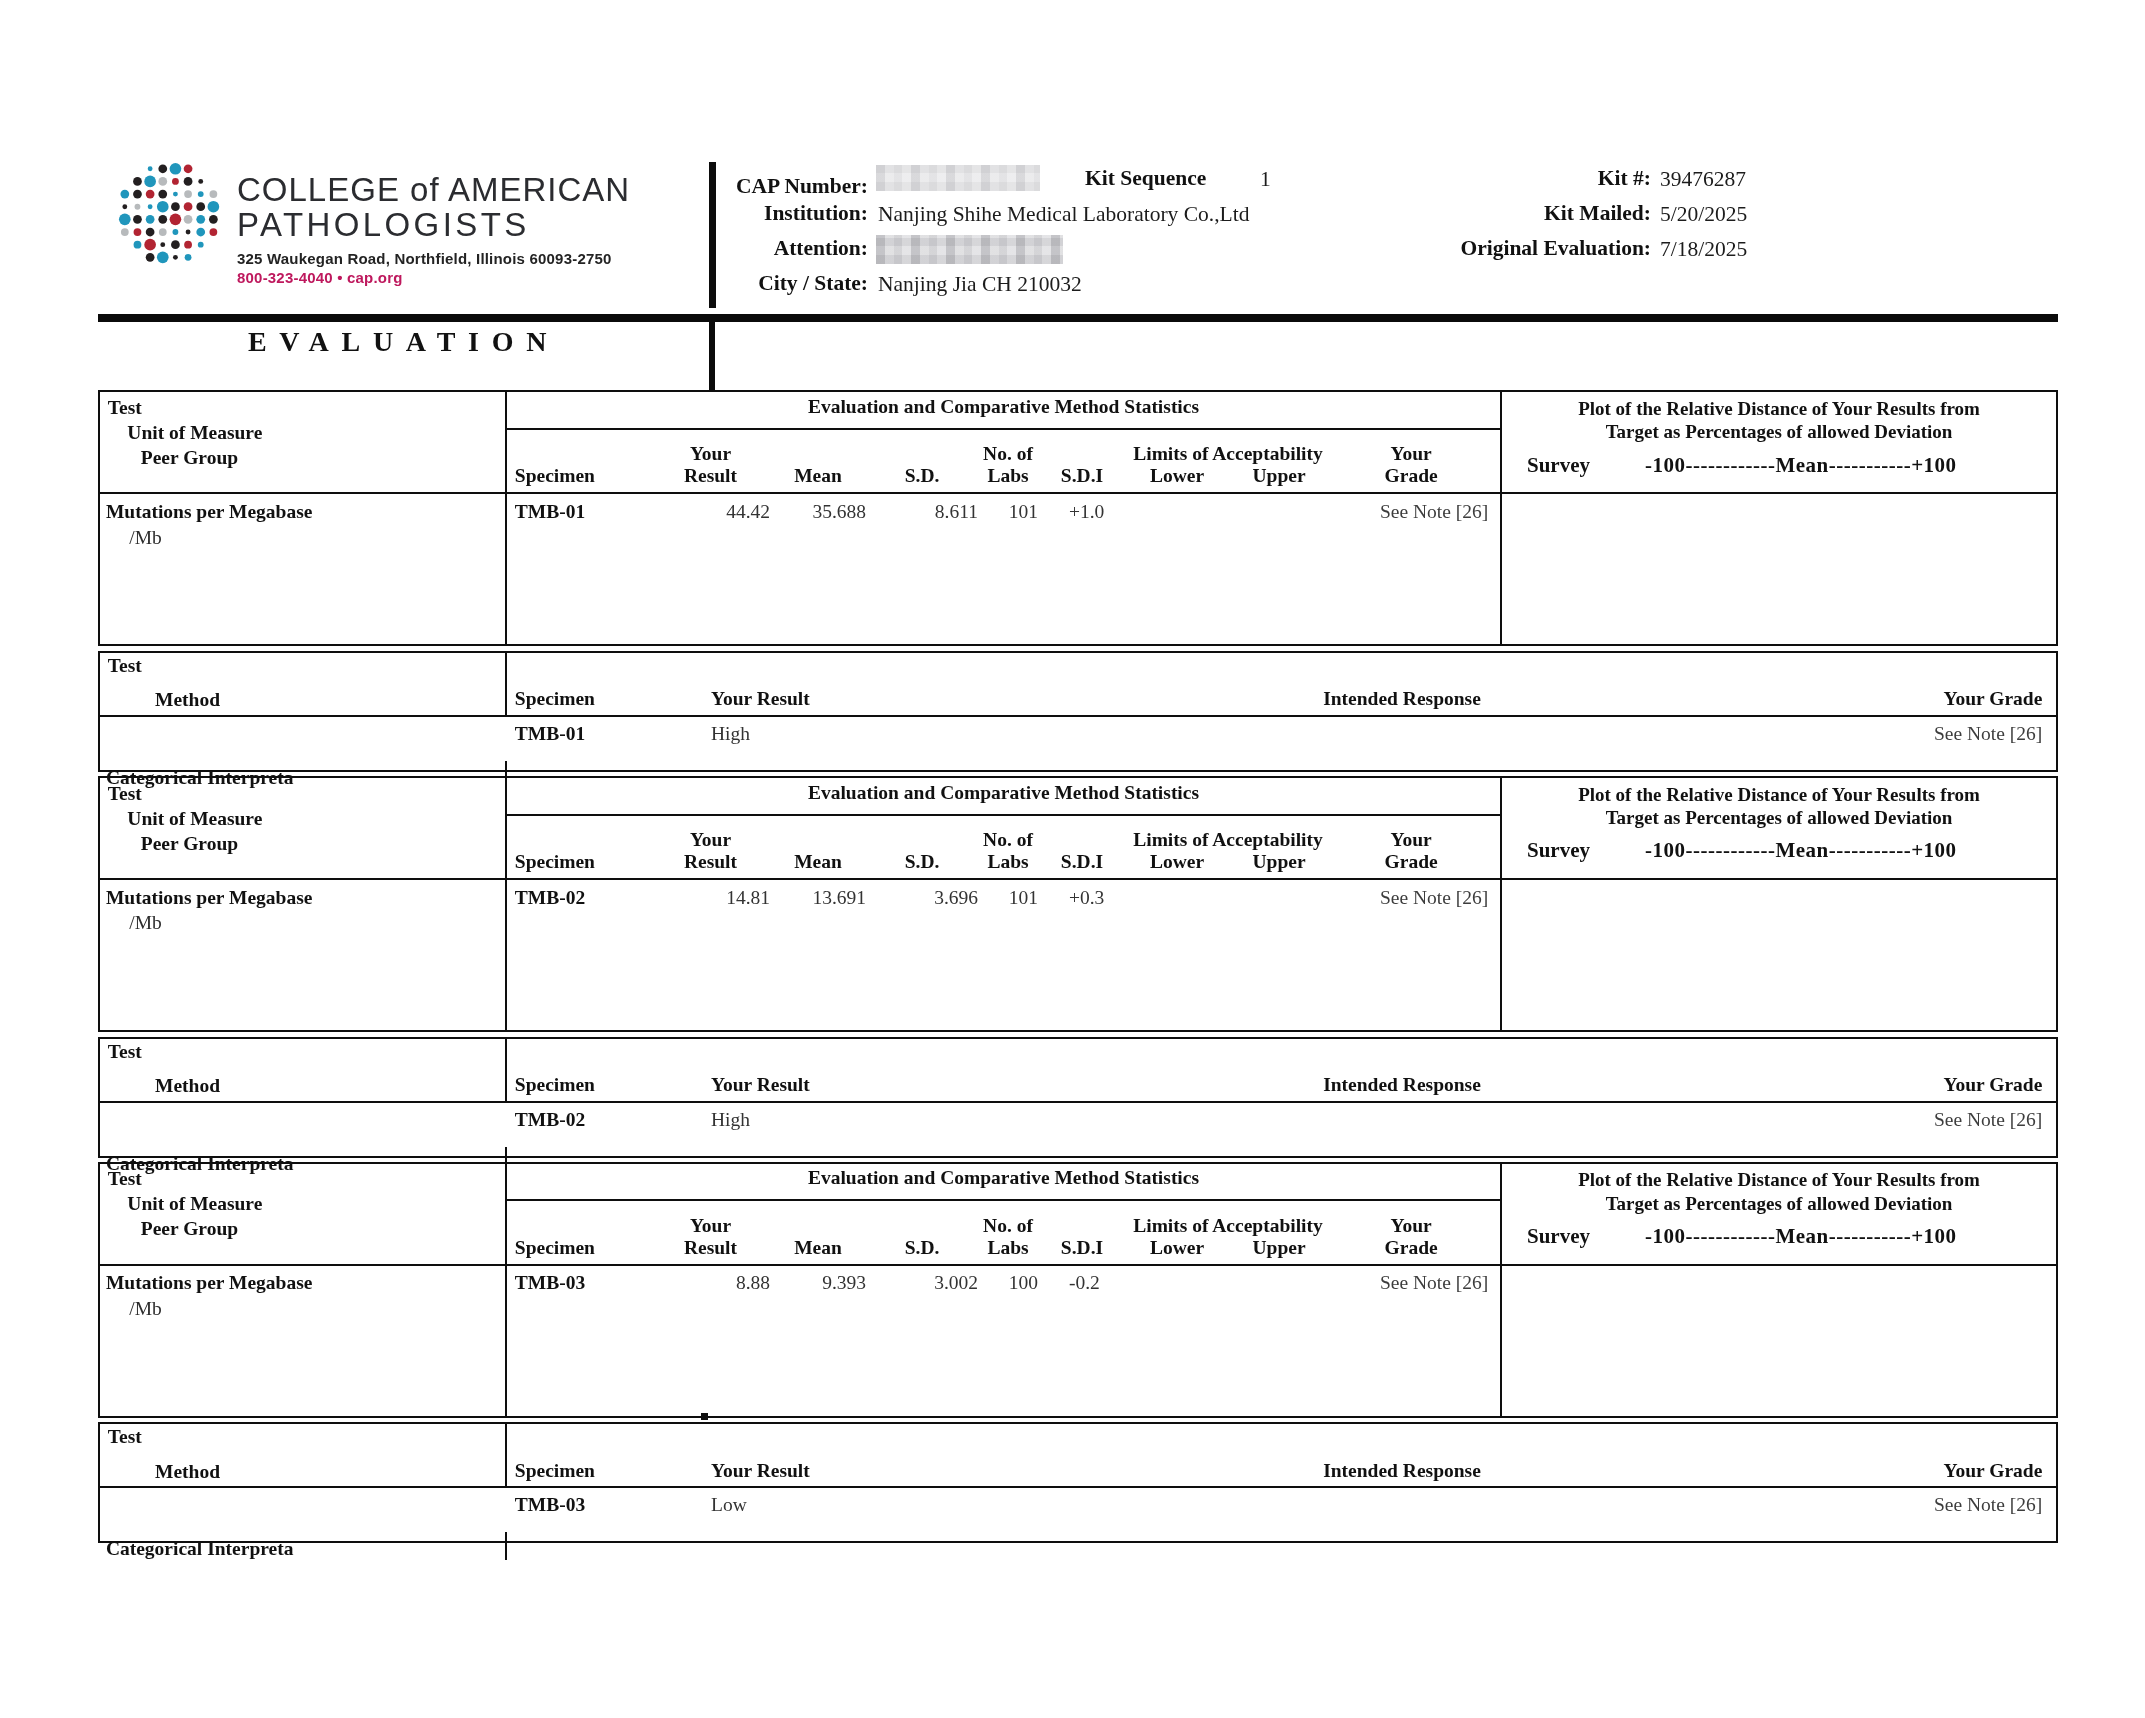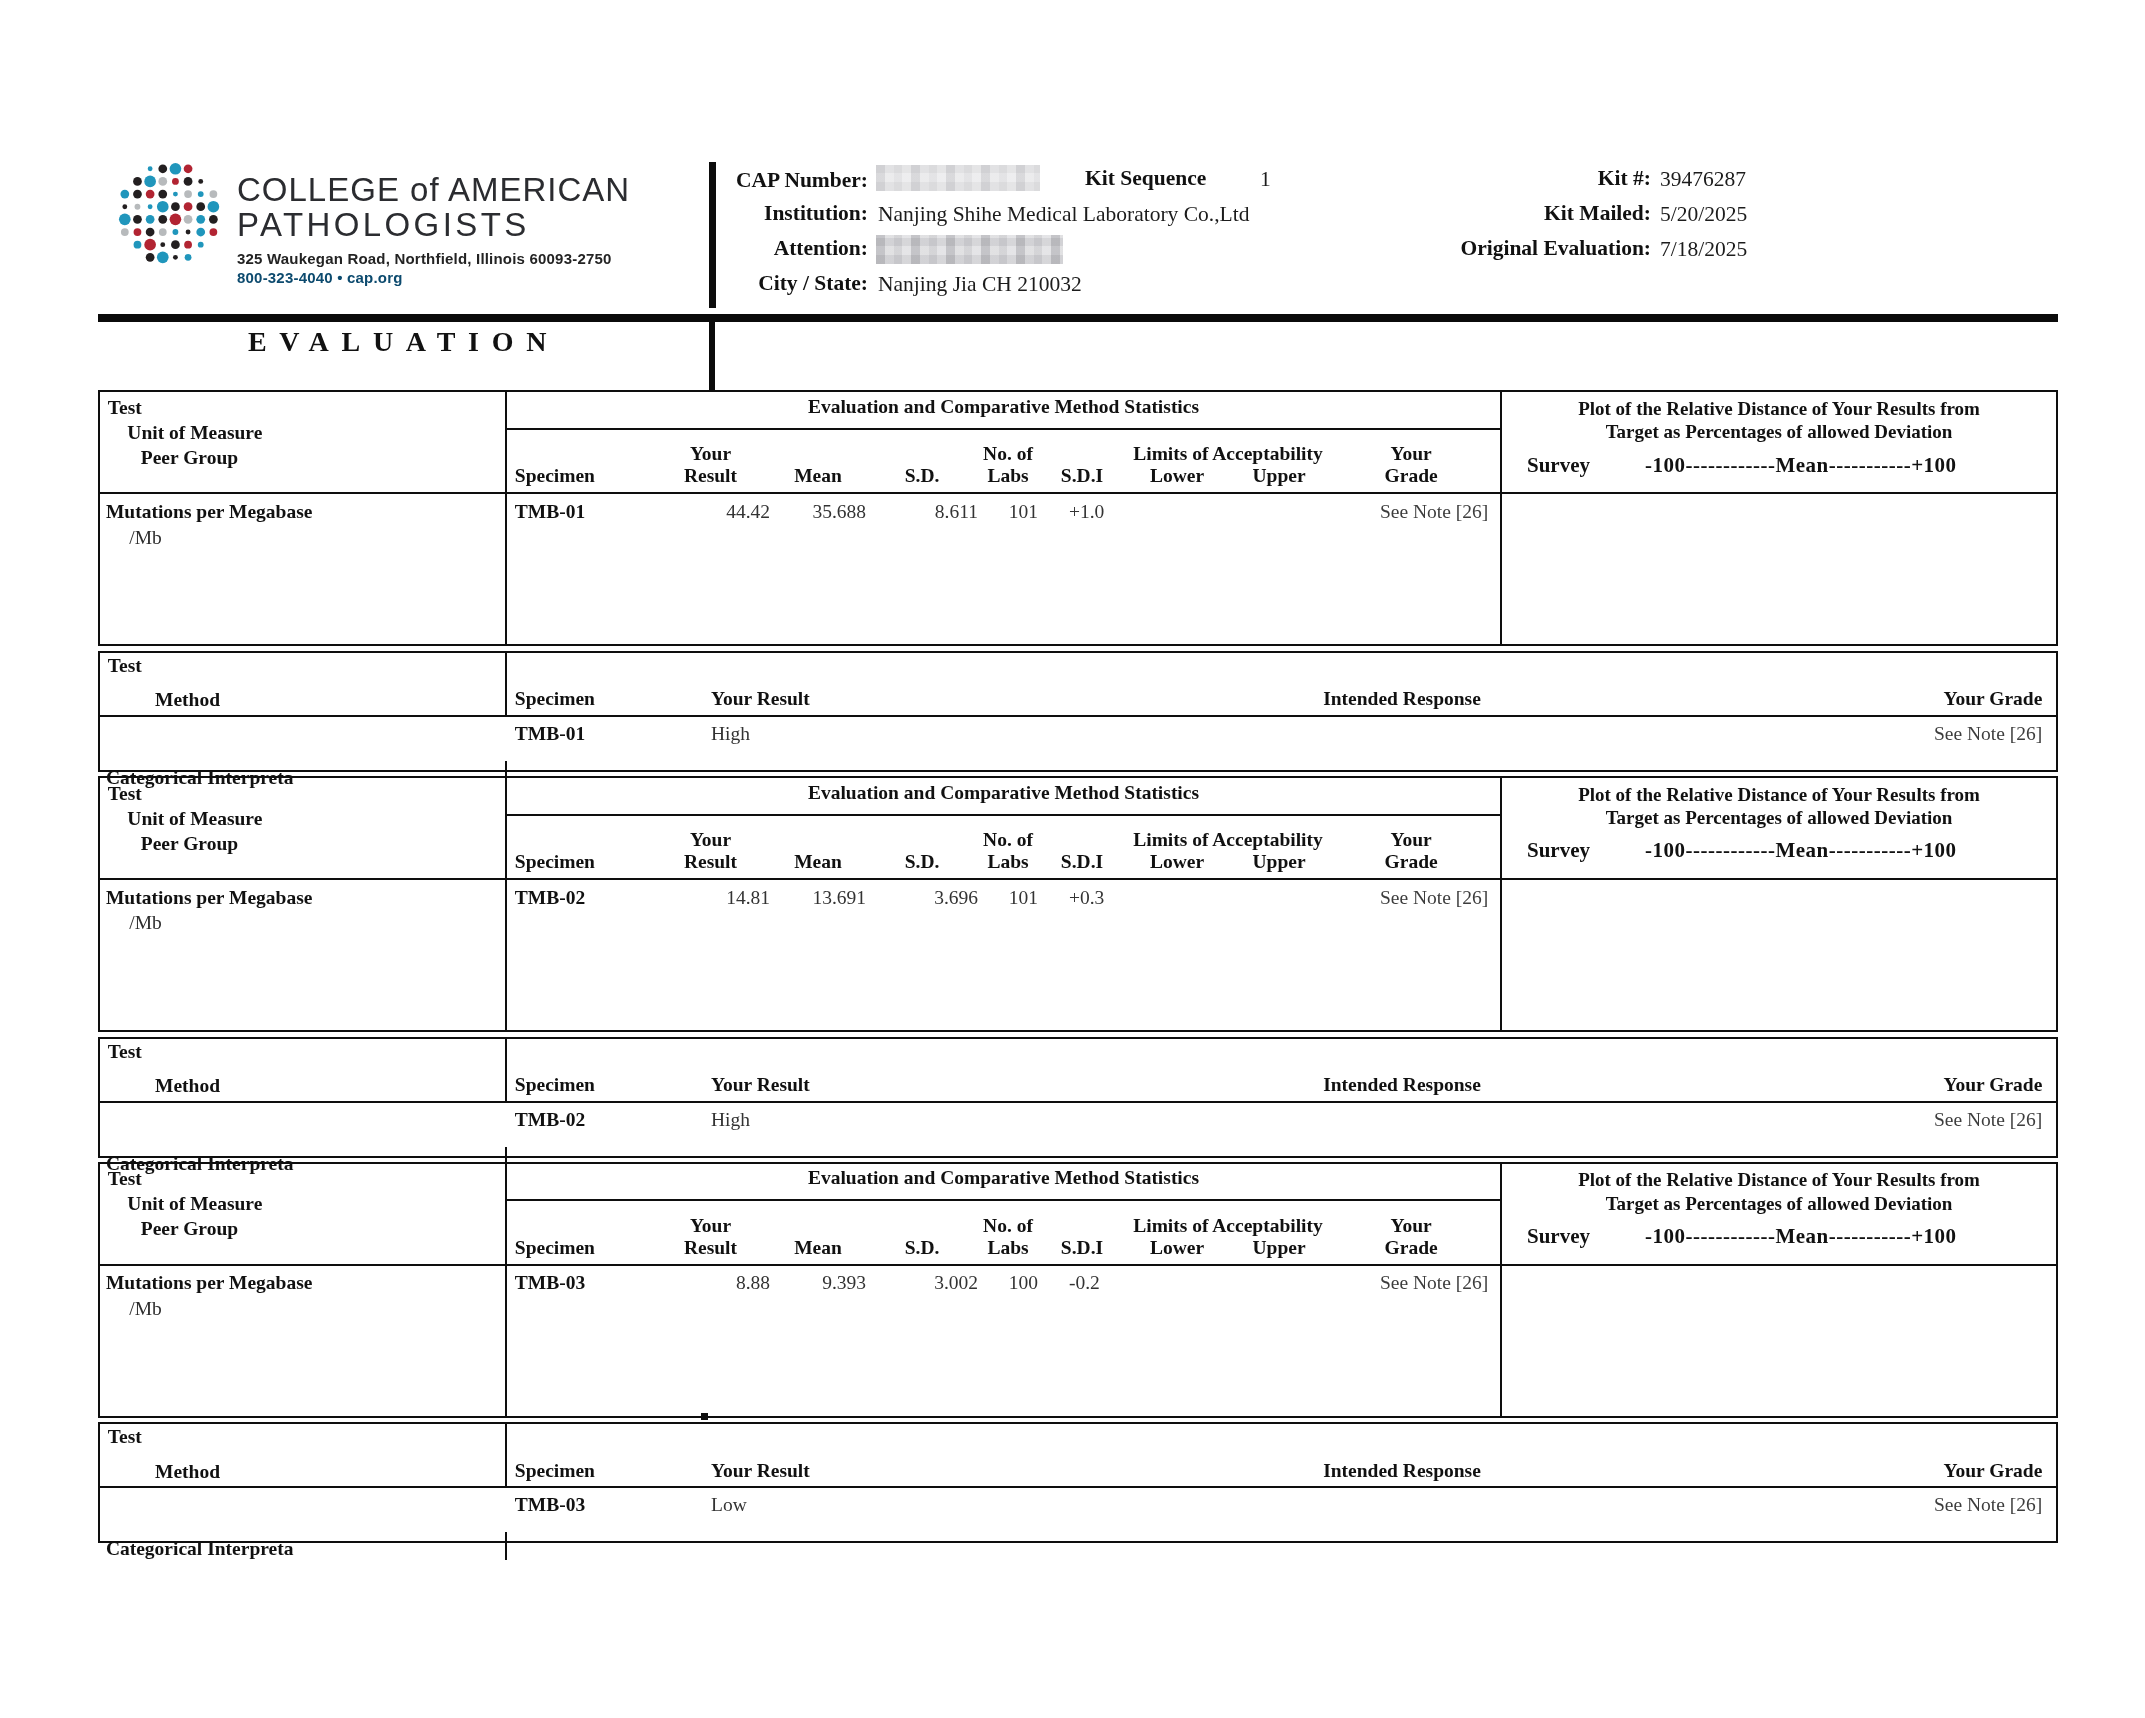--- a/index.html
+++ b/index.html
@@ -6,26 +6,26 @@
   .page{position:relative;width:2146px;height:1706px;background:#ffffff;overflow:hidden;
         font-family:"Liberation Serif","DejaVu Serif",serif;color:#111;}
 
   
   .logo-svg{position:absolute;left:115px;top:160px;}
   .lk{fill:#231f20}.lb{fill:#2096bc}.lr{fill:#b22432}.lg{fill:#b7babc}
   .brand{position:absolute;left:237px;top:172px;font-family:"Liberation Sans","DejaVu Sans",sans-serif;color:#2b2c30;}
   .brand-l1{font-size:33px;letter-spacing:1px;line-height:35px;}
   .brand-l2{font-size:33px;letter-spacing:3.4px;line-height:35px;}
   .brand-addr{font-size:15px;font-weight:bold;margin-top:7.8px;color:#232323;letter-spacing:0.2px;}
-  .brand-tel{font-size:15px;font-weight:bold;margin-top:2px;color:#0c4a6e;letter-spacing:0.2px;}
+  .brand-tel{font-size:15px;font-weight:bold;margin-top:2px;color:#be185d;letter-spacing:0.2px;}
   .hdr-vbar{position:absolute;left:709px;top:162px;width:6.8px;height:146px;background:#0c0c0c;}
 
   .info-label{position:absolute;font-size:21.5px;font-weight:bold;white-space:nowrap;}
   .info-value{position:absolute;font-size:21.5px;color:#1c1c1c;white-space:nowrap;}
-  .la-cap{right:1278px;top:168px;} .la-inst{right:1278px;top:201px;}
+  .la-cap{right:1278px;top:174px;} .la-inst{right:1278px;top:201px;}
   .la-attn{right:1278px;top:236px;} .la-city{right:1278px;top:271px;}
   .va-inst{left:878px;top:202px;} .va-city{left:878px;top:272px;}
   .la-seq{left:1085px;top:166px;} .va-seq{left:1260px;top:167px;}
   .la-kit{right:495px;top:166px;} .la-mailed{right:495px;top:201px;} .la-orig{right:495px;top:236px;}
   .va-kit{left:1660px;top:167px;} .va-mailed{left:1660px;top:202px;} .va-orig{left:1660px;top:237px;}
 
   .redact{position:absolute;background-color:#dcdcde;
     background-image:
       repeating-linear-gradient(90deg, rgba(90,90,100,.28) 0 8.8px, rgba(200,200,205,.18) 8.8px 17.6px, rgba(140,140,148,.22) 17.6px 26px, rgba(225,225,228,.2) 26px 35px),
       repeating-linear-gradient(0deg, rgba(120,120,128,.16) 0 8.8px, rgba(235,235,238,.3) 8.8px 17.6px);}

